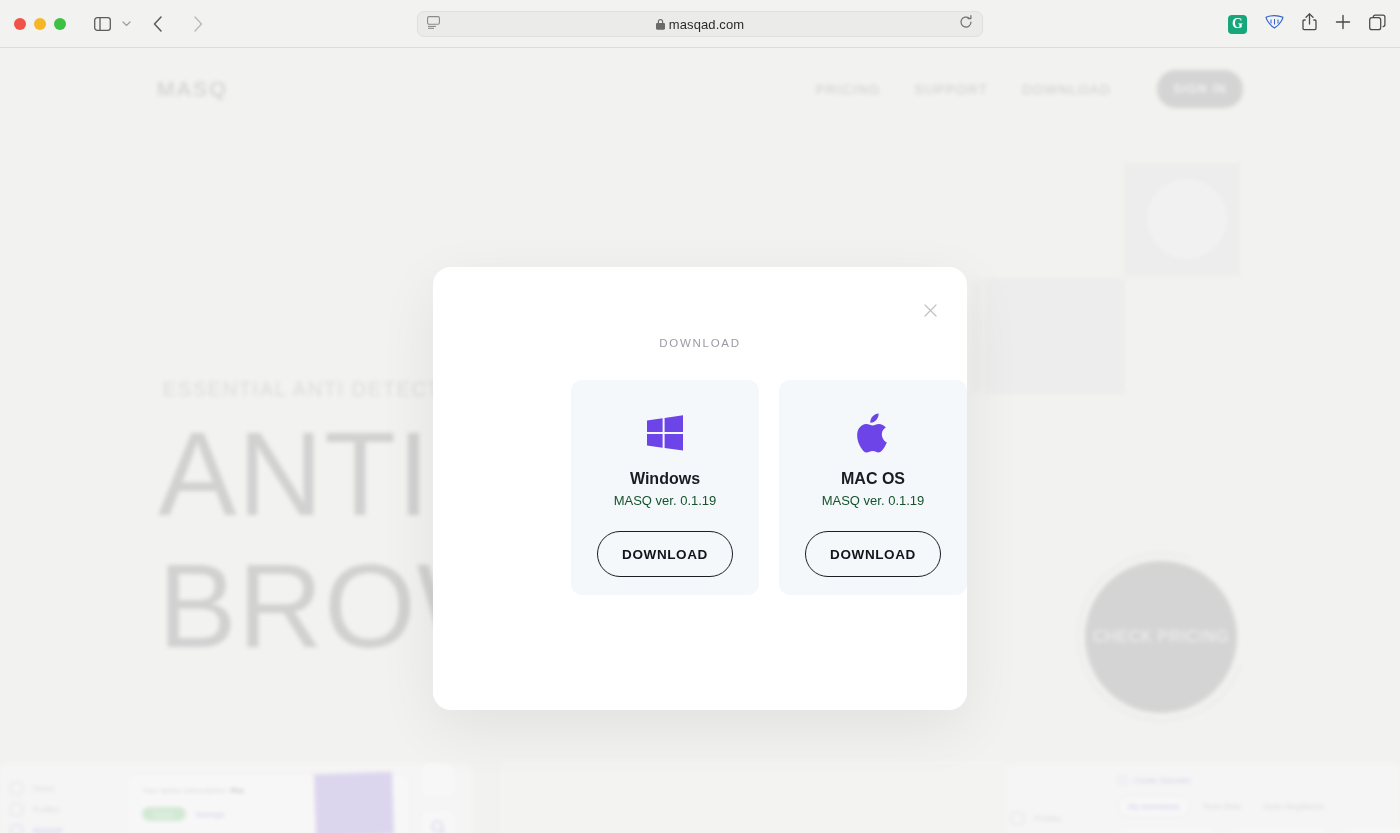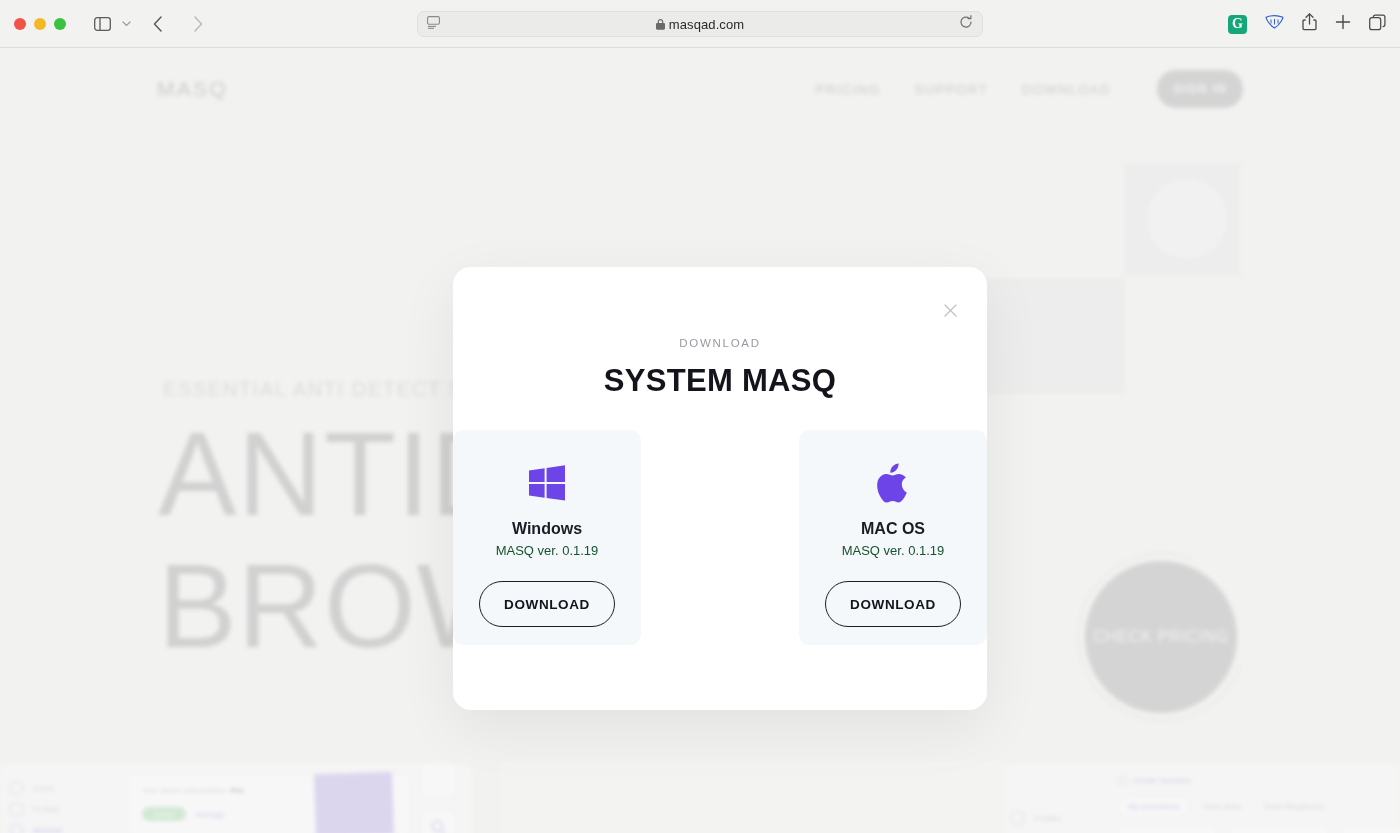--- a/index.html
+++ b/index.html
@@ -169,40 +169,40 @@
   .fbcard {
     position: absolute; width: 98px; height: 96px; background: #fbfbfb;
     border: 1px solid #f0f0f0; border-radius: 8px; padding: 8px;
   }
 
   
   .overlay {
     position: absolute; inset: 0; z-index: 30;
   }
   .modal {
-    position: absolute; left: 453px; top: 219px; width: 534px; height: 443px;
+    position: absolute; left: 433px; top: 219px; width: 534px; height: 443px;
     background: #ffffff; border-radius: 18px;
     box-shadow: 0 18px 60px rgba(0,0,0,.07);
     z-index: 40;
   }
   .modal-close {
     position: absolute; right: 26px; top: 32px; width: 22px; height: 22px;
     display: flex; align-items: center; justify-content: center;
     color: #c2c2c2; cursor: pointer;
   }
   .modal-eyebrow {
     text-align: center; margin-top: 70px;
     font-size: 11.5px; letter-spacing: 1.7px; color: #9a9aa5; font-weight: 500;
   }
   .modal-title {
     text-align: center; margin-top: 14px;
     font-size: 31px; letter-spacing: .3px; color: #14141c; font-weight: bold;
   }
   .os-cards {
-    display: flex; justify-content: space-between; gap: 20px; margin-top: 31px;
+    display: flex; justify-content: flex-end; gap: 20px; margin-top: 31px;
   }
   .os-card {
     width: 188px; height: 215px; background: #f5f8fb; border-radius: 11px;
     display: flex; flex-direction: column; align-items: center;
     padding-top: 30px;
   }
   .os-logo { height: 46px; display: flex; align-items: center; justify-content: center; }
   .os-name { margin-top: 14px; font-size: 16px; font-weight: bold; color: #1b1b24; }
   .os-ver { margin-top: 5px; font-size: 13px; color: #14532d; }
   .os-btn {
@@ -422,21 +422,20 @@
     <div class="overlay"></div>
 
     <div class="modal">
       <div class="modal-close">
         <svg width="13" height="13" viewBox="0 0 13 13" fill="none">
           <path d="M1 1L12 12M12 1L1 12" stroke="#c2c2c2" stroke-width="1.3" stroke-linecap="round"></path>
         </svg>
       </div>
 
       <div class="modal-eyebrow">DOWNLOAD</div>
-      <div class="modal-title">SYSTEM MASQ</div>
 
       <div class="os-cards">
 
         <div class="os-card">
           <div class="os-logo">
             <svg width="40" height="40" viewBox="0 0 40 40" fill="#6c44e8">
               <path d="M2 7.4L17.6 5.2V18.9H2V7.4Z"></path>
               <path d="M19.6 4.9L38 2.3V18.9H19.6V4.9Z"></path>
               <path d="M2 21H17.6V34.7L2 32.5V21Z"></path>
               <path d="M19.6 21H38V37.6L19.6 35V21Z"></path>

